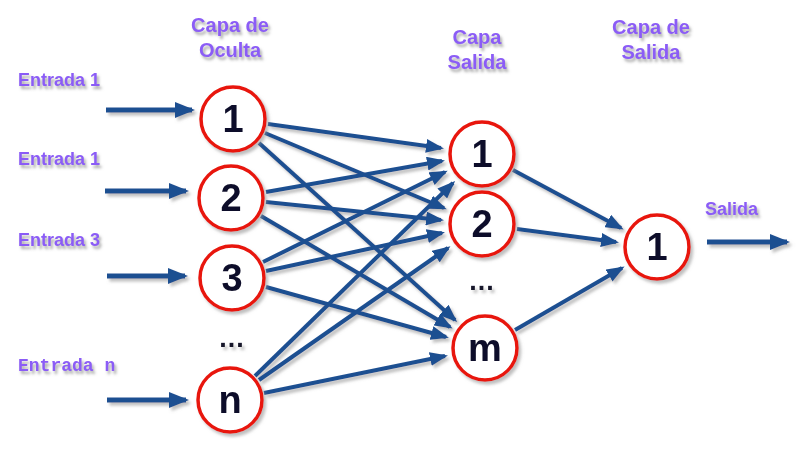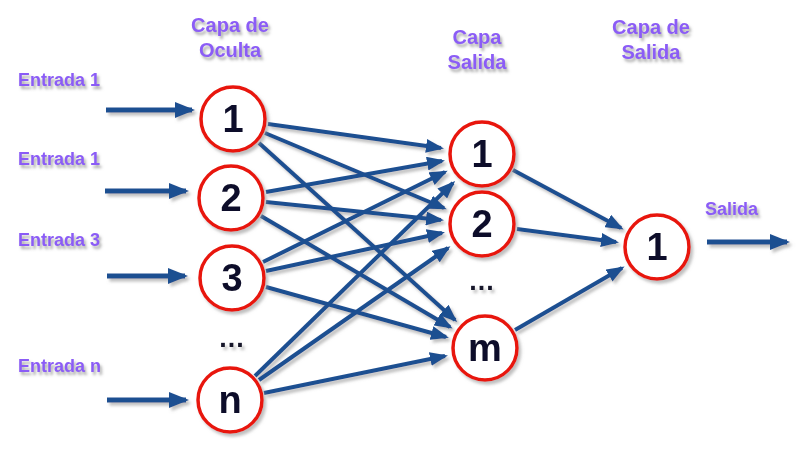--- a/index.html
+++ b/index.html
@@ -46,21 +46,21 @@
   }
   .hdr span{display:block;}
   #hdr-input{left:230px;top:13px;}
   #hdr-hidden{left:477px;top:25px;}
   #hdr-output{left:651px;top:15px;}
 
   .inlabel{font-size:18px;left:18px;}
   #inlabel-1{top:70px;text-align:right;}
   #inlabel-2{top:149px;}
   #inlabel-3{top:230px;}
-  #inlabel-n{top:356px;}
+  #inlabel-n{top:356px;font-family:Liberation Mono, monospace;}
 
   #outlabel{font-size:18px;left:705px;top:199px;}
 </style>
 </head>
 <body>
 
 <div class="stage">
 
   <svg width="807" height="450" viewBox="0 0 807 450">
     <defs>

